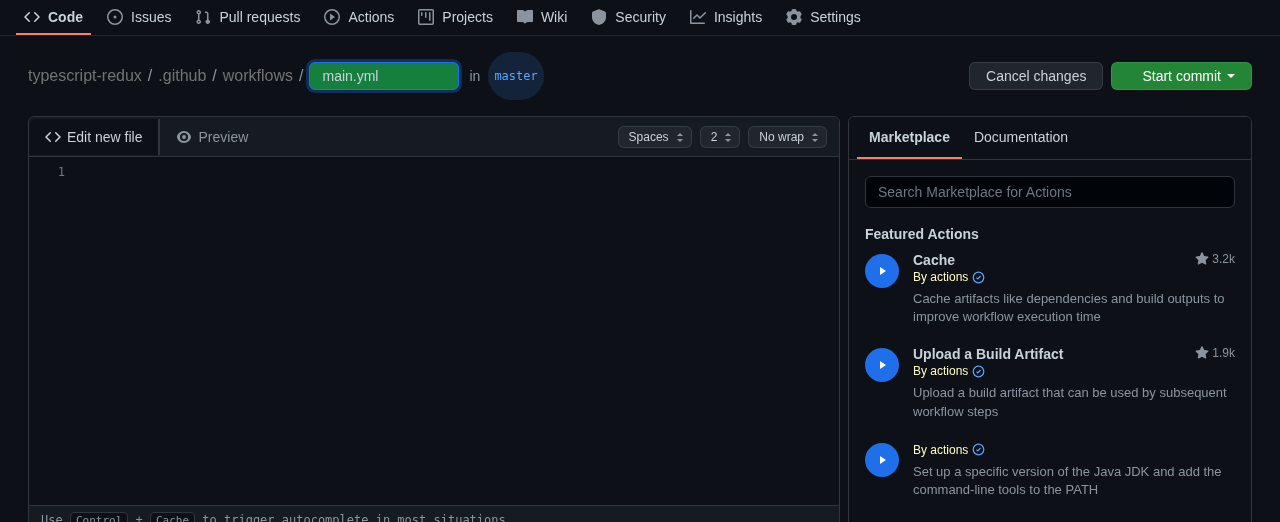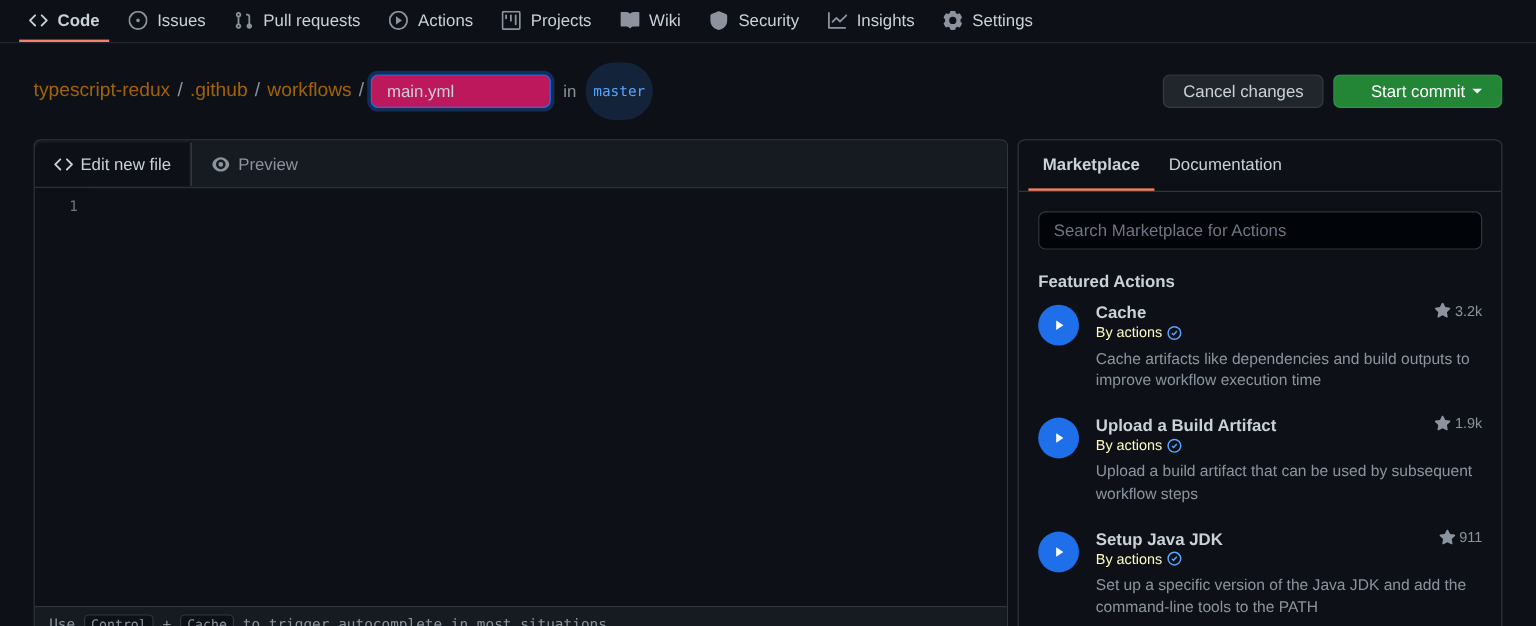--- a/index.html
+++ b/index.html
@@ -8,23 +8,23 @@
 
 .repo-nav { border-bottom: 1px solid #21262d; padding: 0 16px; display: flex; gap: 8px; height: 36px; align-items: stretch; }
 .repo-nav-item { display: flex; align-items: center; gap: 8px; padding: 0 8px; color: #c9d1d9; cursor: pointer; border-bottom: 2px solid transparent; font-size: 14px; }
 .repo-nav-item.active { border-bottom-color: #f78166; font-weight: 600; }
 .repo-nav-item svg { fill: #8b949e; width: 16px; height: 16px; }
 .repo-nav-item.active svg { fill: #c9d1d9; }
 
 
 .breadcrumb-row { display: flex; align-items: center; justify-content: space-between; padding: 16px 28px; }
 .breadcrumb { display: flex; align-items: center; gap: 6px; font-size: 16px; }
-.breadcrumb a { color: #a16207; cursor: pointer; }
+.breadcrumb a { color: #737373; cursor: pointer; }
 .breadcrumb .sep { color: #8b949e; }
-.filename-input { background: #be185d; border: 1px solid #1f6feb; border-radius: 6px; padding: 5px 12px; color: #c9d1d9; font-size: 14px; width: 150px; outline: none; box-shadow: 0 0 0 3px rgba(31,111,235,0.3); }
+.filename-input { background: #15803d; border: 1px solid #1f6feb; border-radius: 6px; padding: 5px 12px; color: #c9d1d9; font-size: 14px; width: 150px; outline: none; box-shadow: 0 0 0 3px rgba(31,111,235,0.3); }
 .breadcrumb .in-text { color: #8b949e; font-size: 14px; margin-left:4px;}
 .branch-badge { background: rgba(56,139,253,0.15); color: #58a6ff; padding: 17px 6px; border-radius: 2em; font-size: 12px; font-family: ui-monospace, monospace; margin-left: 2px; }
 .actions { display: flex; gap: 8px; }
 .btn { padding: 5px 16px; border-radius: 6px; cursor: pointer; font-size: 14px; font-weight: 500; border: 1px solid rgba(240,246,252,0.1); }
 .btn-default { background: #21262d; color: #c9d1d9; margin-left: 19px; }
 .btn-primary { background: #238636; color: #fff; border-color: rgba(240,246,252,0.1); display: flex; align-items: center; gap: 6px; padding-left: 30px; }
 .btn-primary .caret { width: 0; height: 0; border-left: 4px solid transparent; border-right: 4px solid transparent; border-top: 4px solid #fff; }
 
 
 .main { display: flex; padding: 0 28px; height: 420px; }
@@ -154,20 +154,25 @@
             <path d="M4.72 3.22a.75.75 0 011.06 1.06L2.06 8l3.72 3.72a.75.75 0 11-1.06 1.06L.47 8.53a.75.75 0 010-1.06l4.25-4.25zm6.56 0a.75.75 0 10-1.06 1.06L13.94 8l-3.72 3.72a.75.75 0 101.06 1.06l4.25-4.25a.75.75 0 000-1.06l-4.25-4.25z"></path>
           </svg>
         <span>Edit new file</span>
       </div>
       <div class="editor-tab" style="border-left:1px solid #30363d;">
         <svg viewBox="0 0 16 16" width="16" height="16" fill="#8b949e">
             <path d="M8 2c3.9 0 7 3.5 7 6s-3.1 6-7 6-7-3.5-7-6 3.1-6 7-6zm0 2a4 4 0 100 8 4 4 0 000-8zm0 2a2 2 0 110 4 2 2 0 010-4z"></path>
           </svg>
         <span>Preview</span>
       </div>
+      <div class="editor-toolbar">
+        <div class="select">Spaces</div>
+        <div class="select">2</div>
+        <div class="select">No wrap</div>
+      </div>
     </div>
     <div class="editor-body">
       <div class="gutter">
         <div>1</div>
       </div>
       <div class="code-area"></div>
     </div>
     <div class="editor-footer">
       <span>Use </span><span class="kbd">Control</span><span> + </span><span class="kbd">Cache</span><span> to trigger autocomplete in most situations.</span>
     </div>
@@ -234,29 +239,20 @@
       <div class="action-desc">Upload a build artifact that can be used by subsequent workflow steps</div>
     </div>
           </div>
           <div class="action-card">
     <div class="action-icon">
       <svg viewBox="0 0 16 16">
                 <path d="M6 4l6 4-6 4z"></path>
               </svg>
     </div>
     <div class="action-body">
-      <div class="action-title-row">
-        <span class="action-title">Setup Java JDK</span>
-        <span class="action-stars">
-          <svg width="14" height="14" viewBox="0 0 16 16" fill="#8b949e">
-                    <path d="M8 .25a.75.75 0 01.67.42l1.88 3.81 4.2.61a.75.75 0 01.42 1.28l-3.04 2.97.72 4.19a.75.75 0 01-1.09.79L8 12.35l-3.76 1.97a.75.75 0 01-1.09-.79l.72-4.19L.83 6.37a.75.75 0 01.42-1.28l4.2-.61L7.33.67A.75.75 0 018 .25z"></path>
-                  </svg>
-          911
-        </span>
-      </div>
       <div class="action-by">
         By actions
         <svg class="verified-badge" viewBox="0 0 16 16">
                   <circle cx="8" cy="8" r="6.5" fill="none" stroke="#58a6ff" stroke-width="1.5"></circle>
                   <path d="M5.5 8.2l1.6 1.6 3.4-3.6" fill="none" stroke="#58a6ff" stroke-width="1.5"></path>
                 </svg>
       </div>
       <div class="action-desc">Set up a specific version of the Java JDK and add the command-line tools to the PATH</div>
     </div>
           </div>

